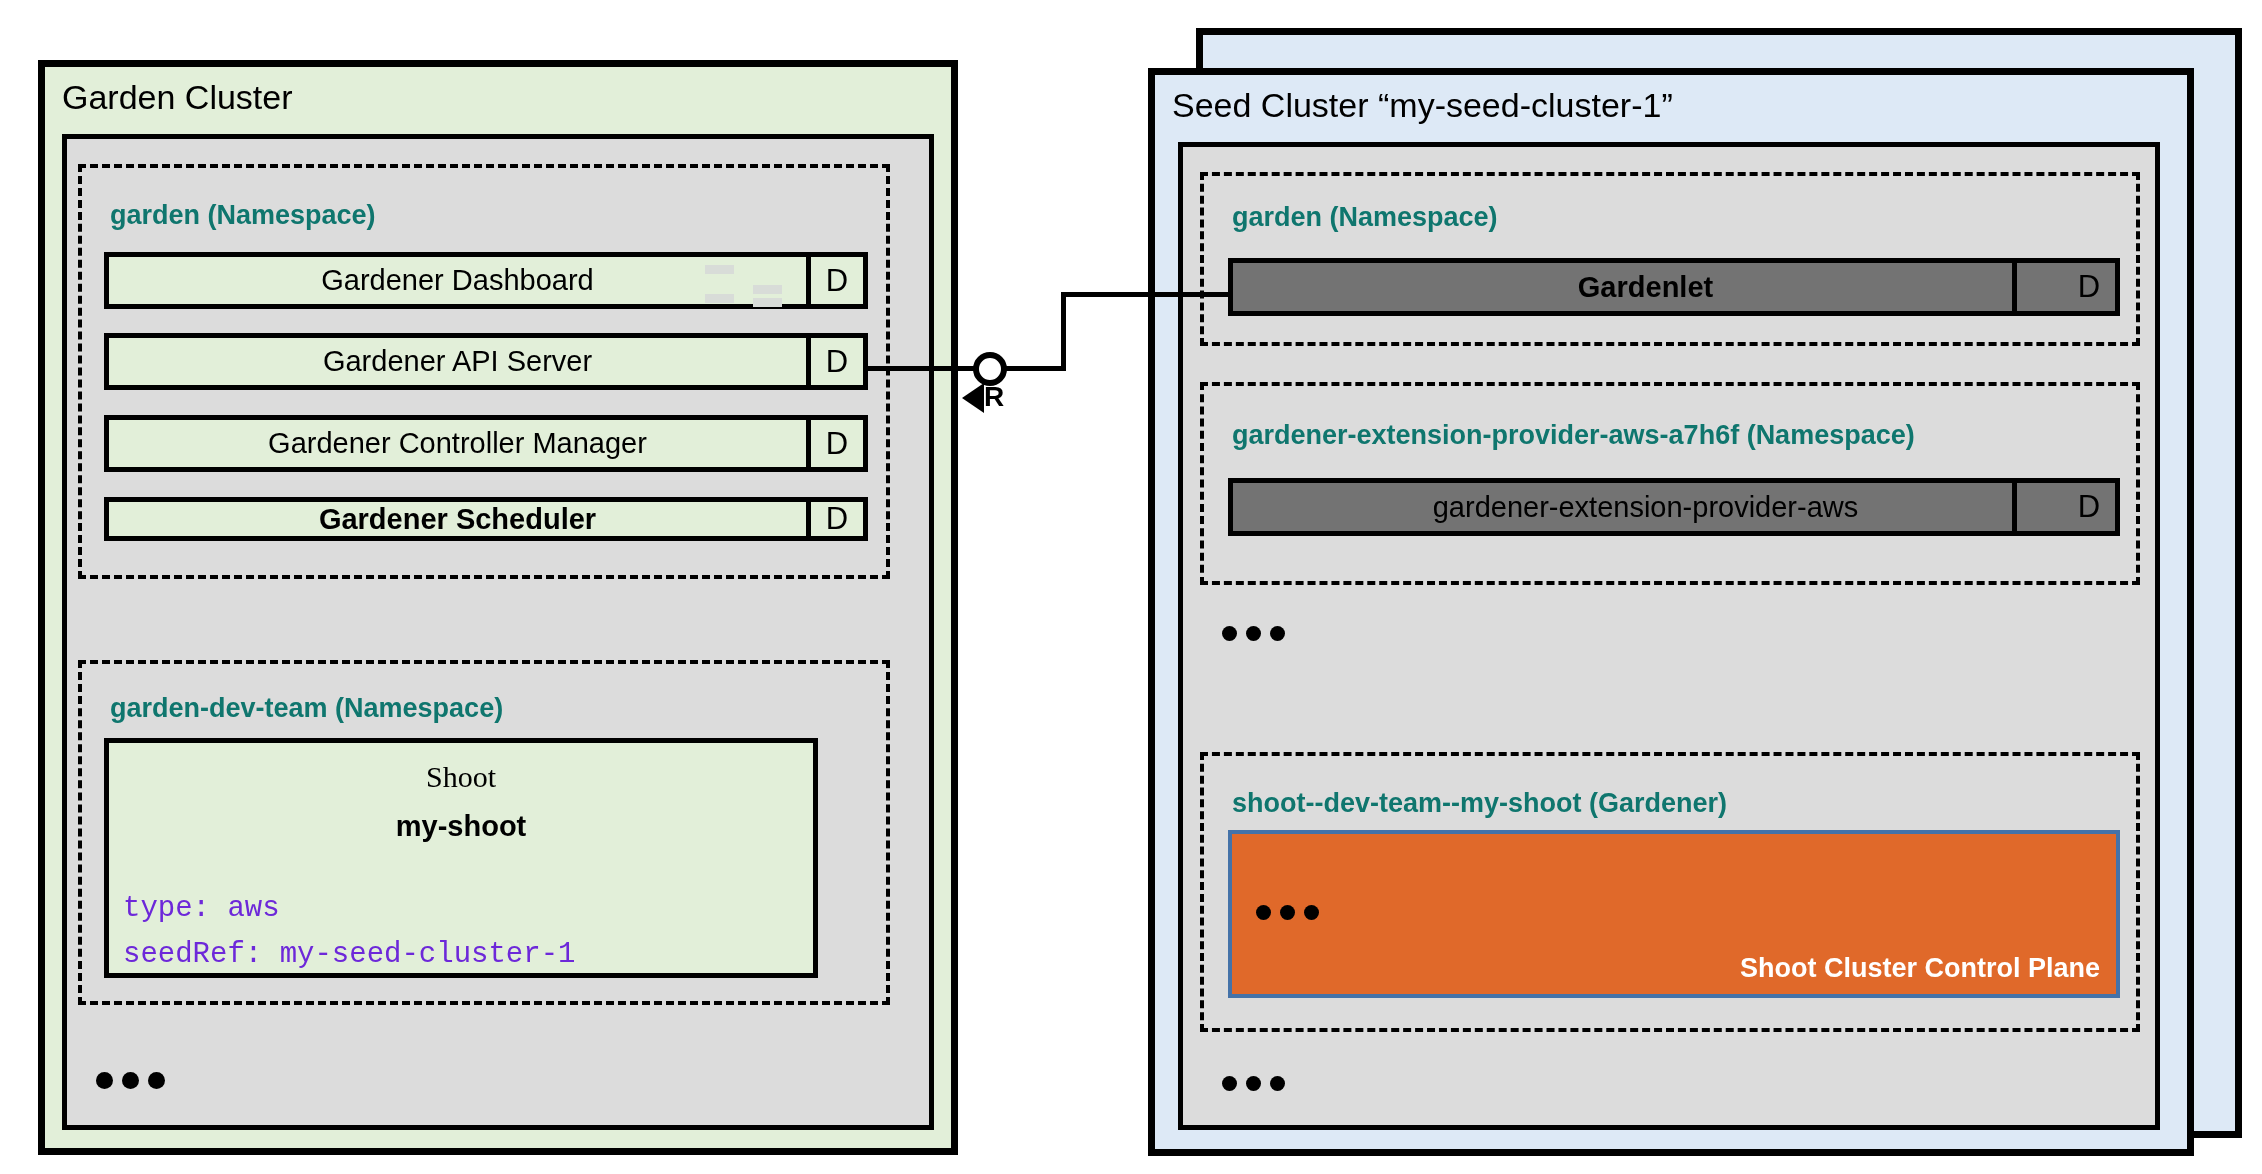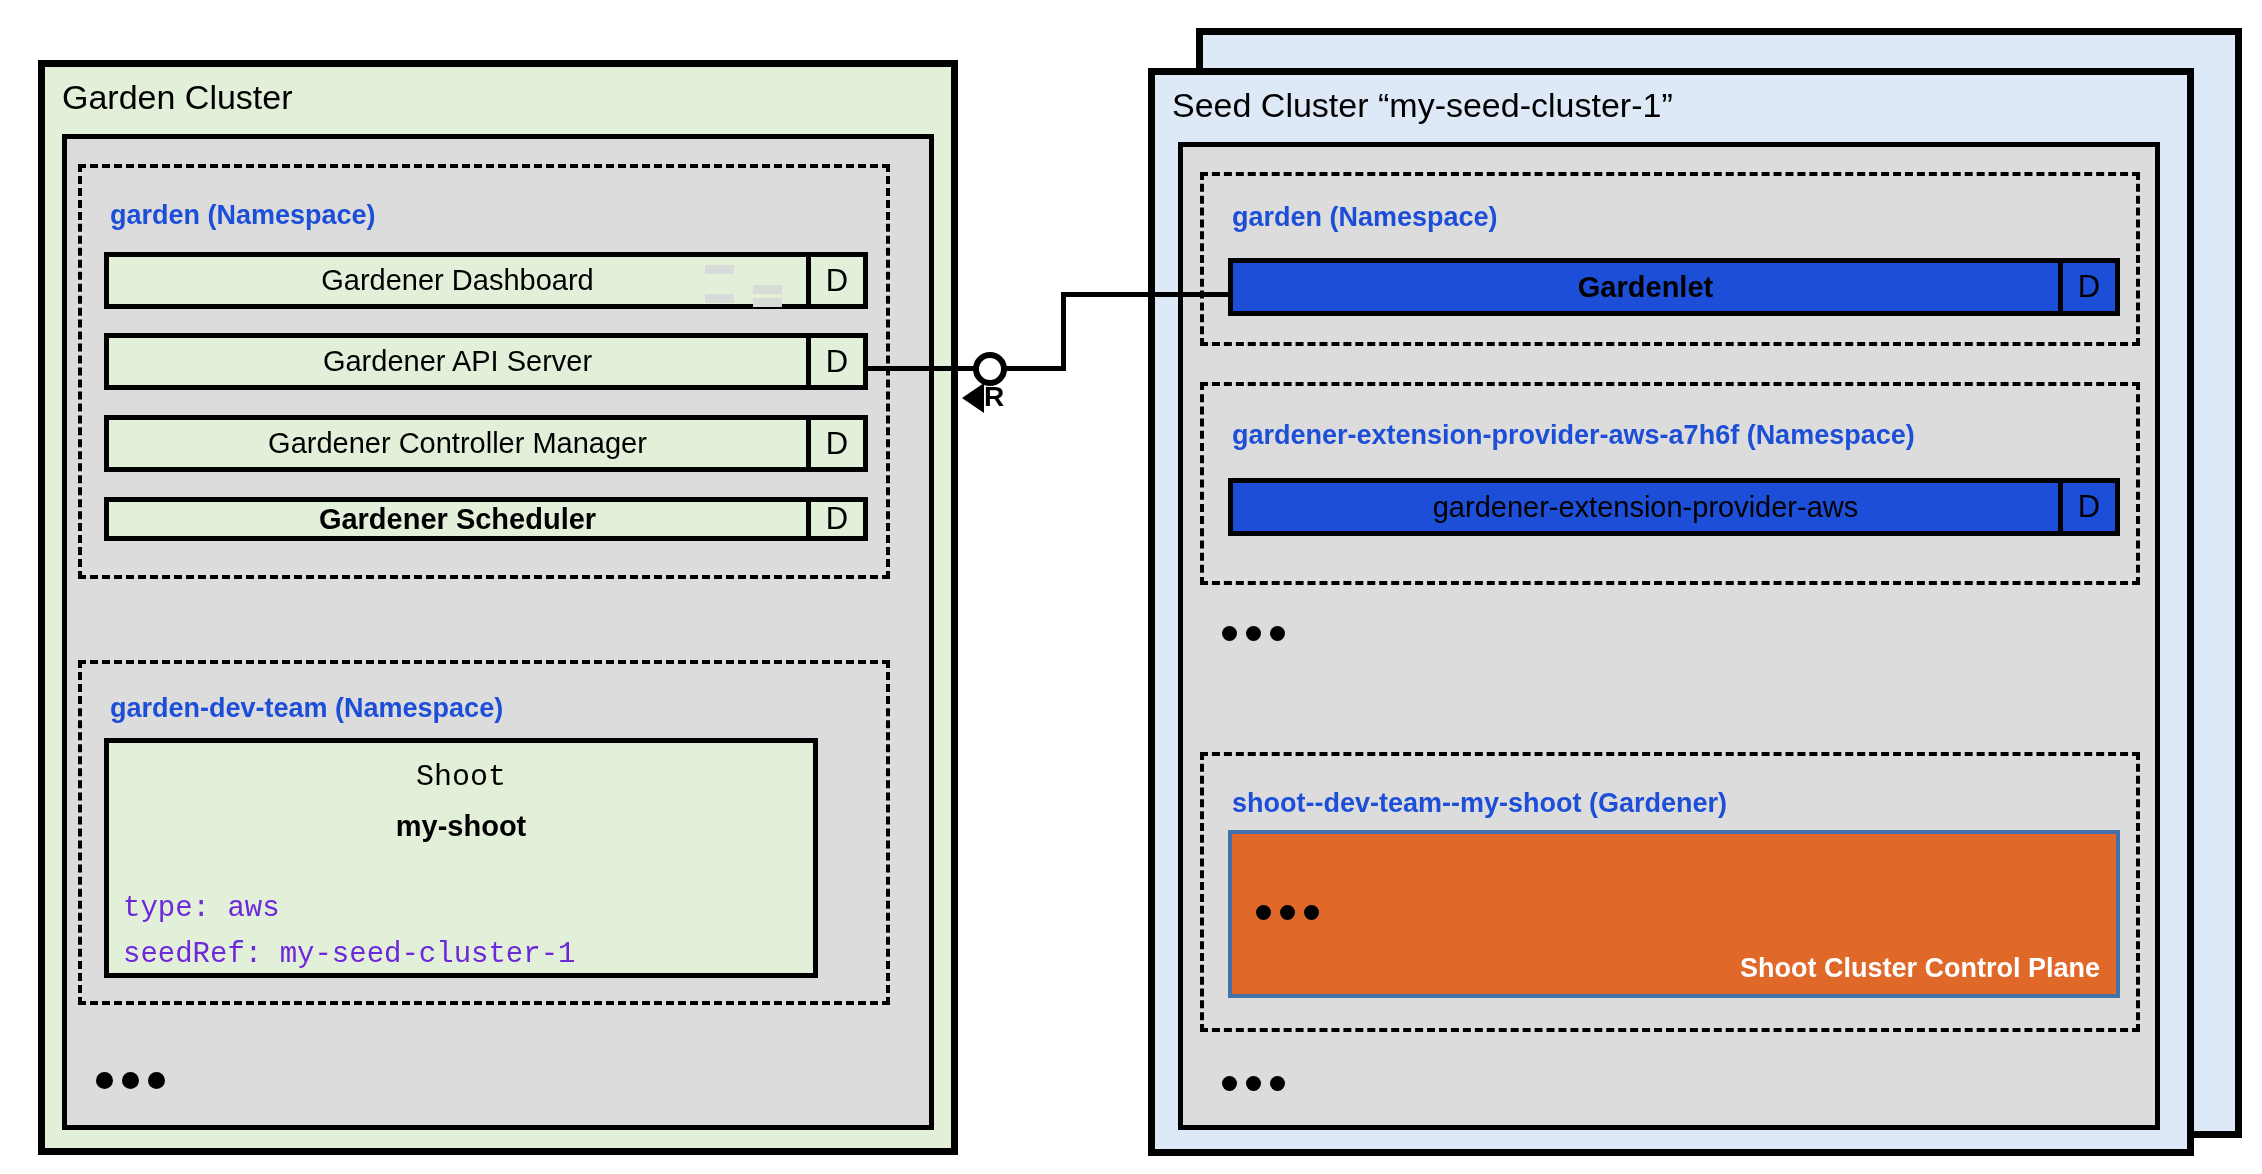--- a/index.html
+++ b/index.html
@@ -28,21 +28,21 @@
     font-size: 34px;
     color: #000;
     white-space: nowrap;
     letter-spacing: 0px;
   }
 
   .ns-label {
     position: absolute;
     font-size: 27px;
     font-weight: bold;
-    color: #1d4ed8;
+    color: #0f766e;
     white-space: nowrap;
   }
 
   
   .ns-box {
     position: absolute;
     box-sizing: border-box;
     border: 4px dashed #000;
     background: transparent;
   }
@@ -80,21 +80,21 @@
   .component .badge {
     flex: 0 0 auto;
     width: 52px;
     display: flex;
     align-items: center;
     justify-content: center;
     font-size: 31px;
     color: #000;
   }
   .component.green .body, .component.green .badge { background: #E2EFD9; }
-  .component.orange .body, .component.orange .badge { background: #1d4ed8; }
+  .component.orange .body, .component.orange .badge { background: #737373; padding-left: 46px; }
   .component .body.bold { font-weight: bold; }
 
   
   .dots {
     position: absolute;
     display: flex;
     gap: 9px;
     align-items: center;
   }
   .dots span {
@@ -111,21 +111,21 @@
     position: absolute;
     box-sizing: border-box;
     background: #E2EFD9;
     border: 5px solid #000;
     padding: 0;
   }
   .shoot-kind {
     position: absolute;
     left: 0; right: 0;
     text-align: center;
-    font-family: Liberation Mono, monospace;
+    font-family: Liberation Serif, serif;
     font-size: 30px;
     color: #000;
   }
   .shoot-name {
     position: absolute;
     left: 0; right: 0;
     text-align: center;
     font-size: 29px;
     font-weight: bold;
     color: #000;

